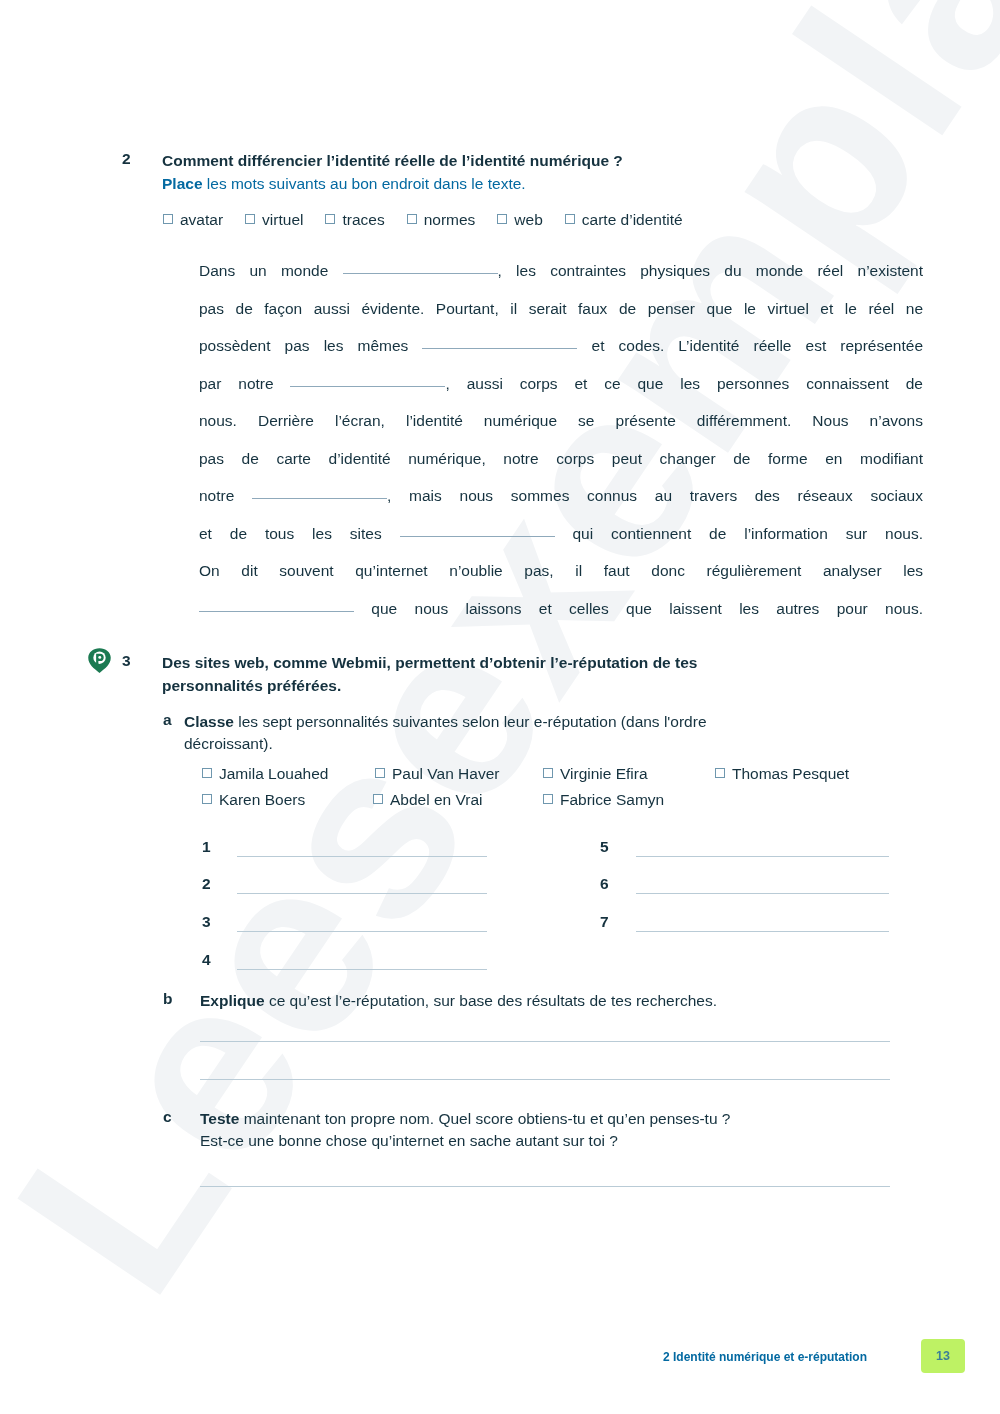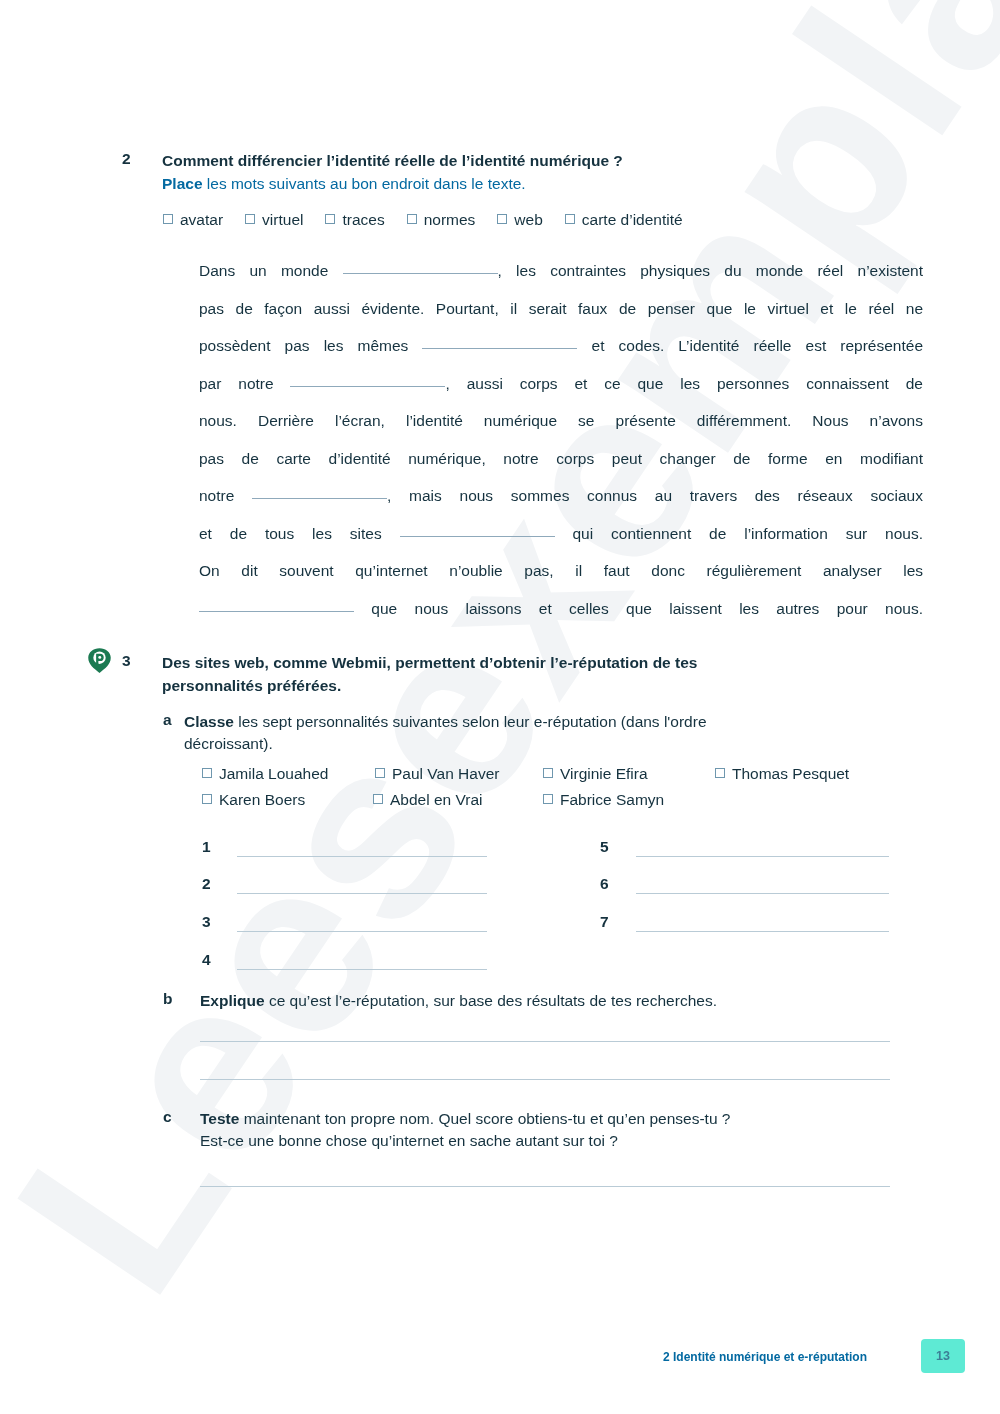--- a/index.html
+++ b/index.html
@@ -159,21 +159,21 @@
   
   .footer-text {
     position: absolute;
     font-size: 12px;
     font-weight: 700;
     color: #0369a1;
     white-space: nowrap;
   }
   .page-badge {
     position: absolute;
-    background: #5eead4;
+    background: #bef264;
     border-radius: 4px;
     display: flex;
     align-items: center;
     justify-content: center;
     font-size: 12.5px;
     font-weight: 700;
     color: #3c7f96;
   }
 </style>
 </head>

